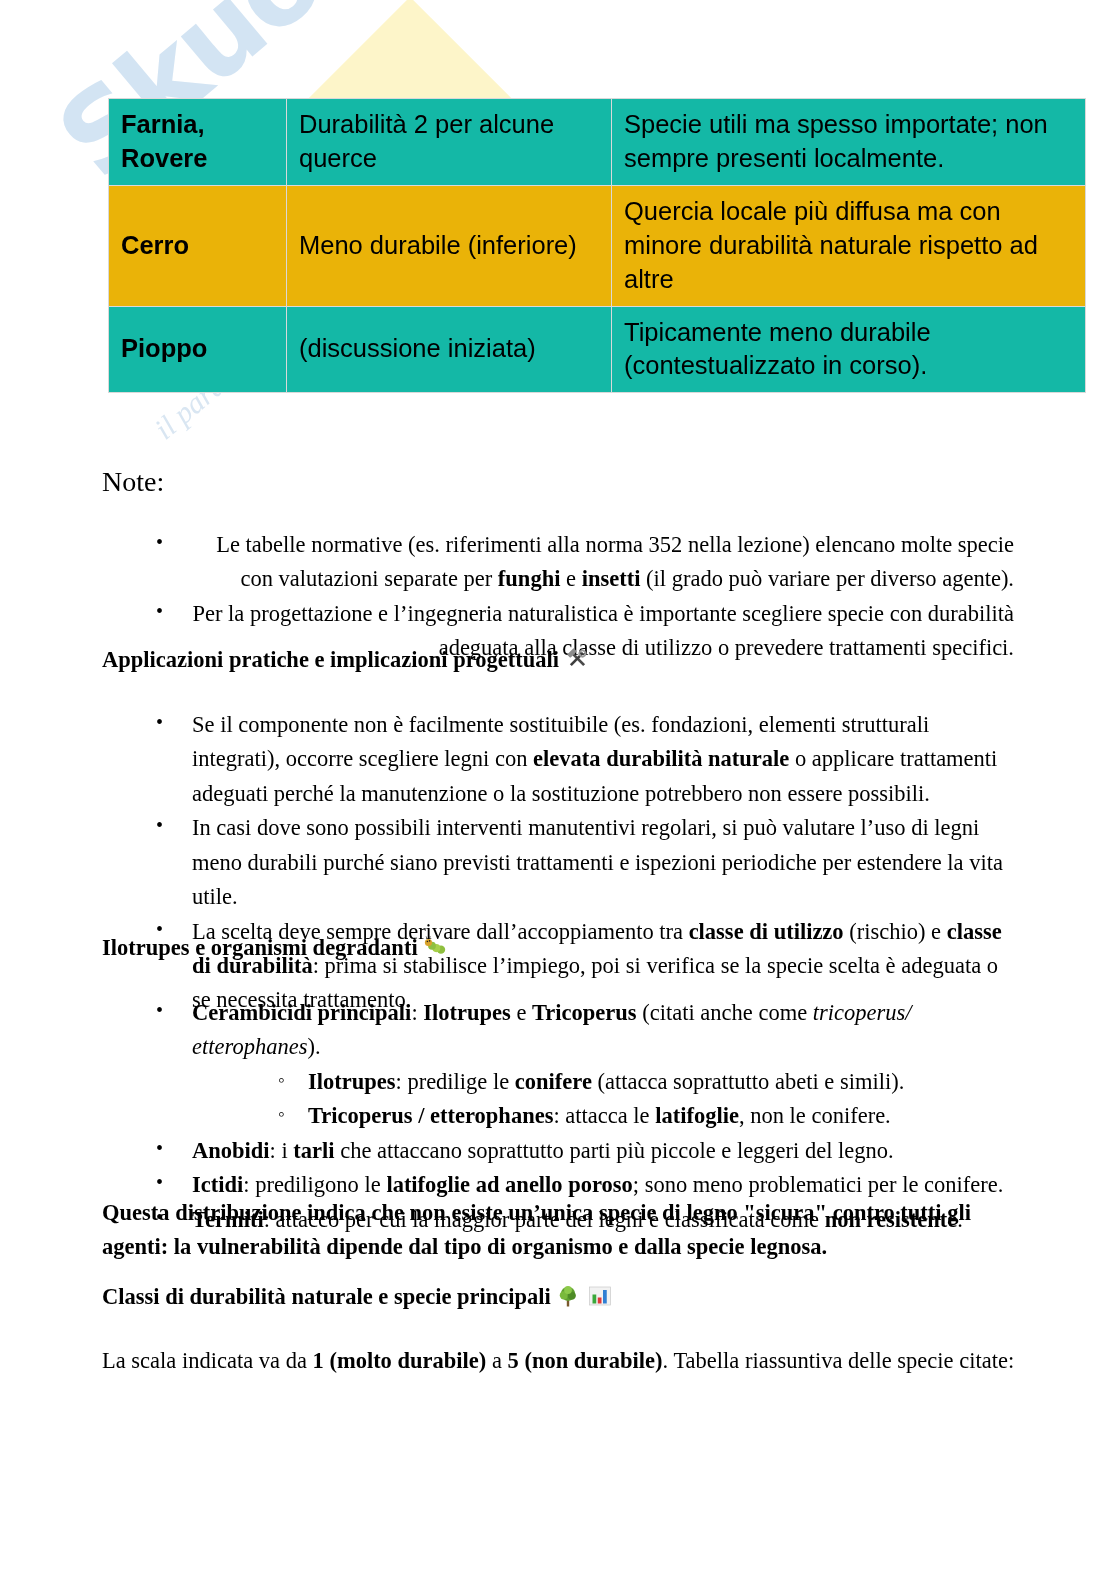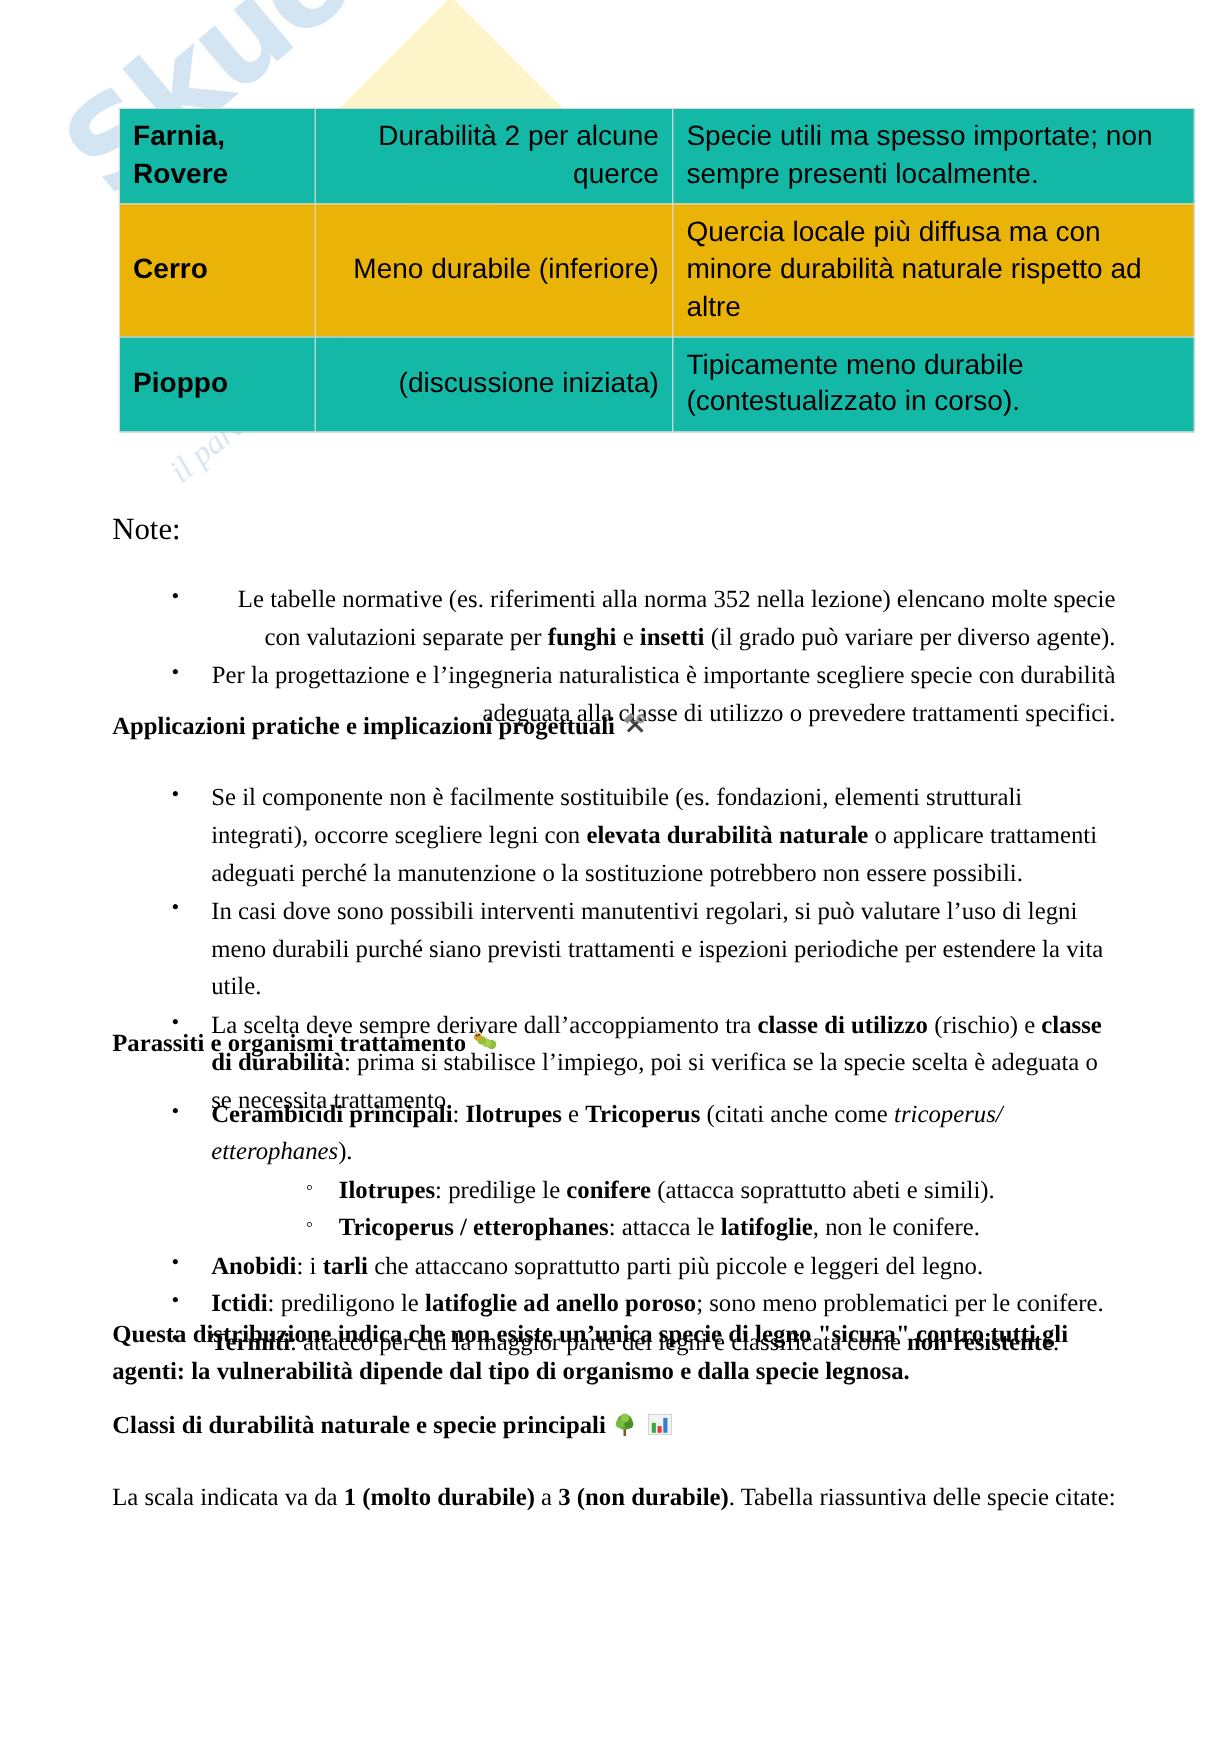--- a/index.html
+++ b/index.html
@@ -91,21 +91,20 @@
   }
   td.c-species {
     width: 153px;
     font-weight: bold;
     font-size: 25px;
     text-align: left;
     line-height: 1.3;
   }
   td.c-rating {
     width: 300px;
-    text-align: right;
   }
   td.c-notes {
     width: 449px;
     text-align: left;
   }
   tr.row-shaded td {
     background: #14b8a6;
   }
   tr.row-plain td {
     background: #eab308;
@@ -239,21 +238,21 @@
 
   <div class="section-block" style="top:708px;">
     <ul class="b1">
       <li><span>Se il componente non è facilmente sostituibile (es. fondazioni, elementi strutturali integrati), occorre scegliere legni con </span><b>elevata durabilità naturale</b><span> o applicare trattamenti adeguati perché la manutenzione o la sostituzione potrebbero non essere possibili.</span></li>
       <li><span>In casi dove sono possibili interventi manutentivi regolari, si può valutare l’uso di legni meno durabili purché siano previsti trattamenti e ispezioni periodiche per estendere la vita utile.</span></li>
       <li><span>La scelta deve sempre derivare dall’accoppiamento tra </span><b>classe di utilizzo</b><span> (rischio) e </span><b>classe di durabilità</b><span>: prima si stabilisce l’impiego, poi si verifica se la specie scelta è adeguata o se necessita trattamento.</span></li>
     </ul>
   </div>
 
   <div class="heading" style="top:934px;">
-    <span>Parassiti e organismi trattamento</span>
+    <span>Ilotrupes e organismi degradanti</span>
     <span class="emoji">
       <svg width="25" height="25" viewBox="0 0 32 32">
         <circle cx="23" cy="20" r="5.4" fill="#8fbf3f"></circle>
         <circle cx="17" cy="18" r="5.2" fill="#a7d04a"></circle>
         <circle cx="11.5" cy="15" r="5" fill="#8fbf3f"></circle>
         <circle cx="7" cy="11" r="4.6" fill="#d9a32b"></circle>
         <circle cx="5.6" cy="9.6" r="1" fill="#222"></circle>
         <circle cx="8.4" cy="8.8" r="1" fill="#222"></circle>
         <path d="M5 6 L4 3 M8.6 5.6 L9.2 2.6" stroke="#333" stroke-width="0.9" fill="none"></path>
       </svg>
@@ -291,16 +290,16 @@
       <svg width="24" height="24" viewBox="0 0 32 32">
         <rect x="2" y="4" width="28" height="24" fill="#f2f2f2" stroke="#cccccc" stroke-width="1"></rect>
         <rect x="6" y="14" width="5" height="12" fill="#3aa83a"></rect>
         <rect x="13" y="18" width="5" height="8" fill="#e03a3a"></rect>
         <rect x="20" y="8" width="5" height="18" fill="#2f7fd4"></rect>
       </svg>
     </span>
   </div>
 
   <div class="para" style="top:1344px;">
-    <span>La scala indicata va da </span><b>1 (molto durabile)</b><span> a </span><b>3 (non durabile)</b><span>. Tabella riassuntiva delle specie citate:</span>
+    <span>La scala indicata va da </span><b>1 (molto durabile)</b><span> a </span><b>5 (non durabile)</b><span>. Tabella riassuntiva delle specie citate:</span>
   </div>
 
 </div>
 
 </body></html>

